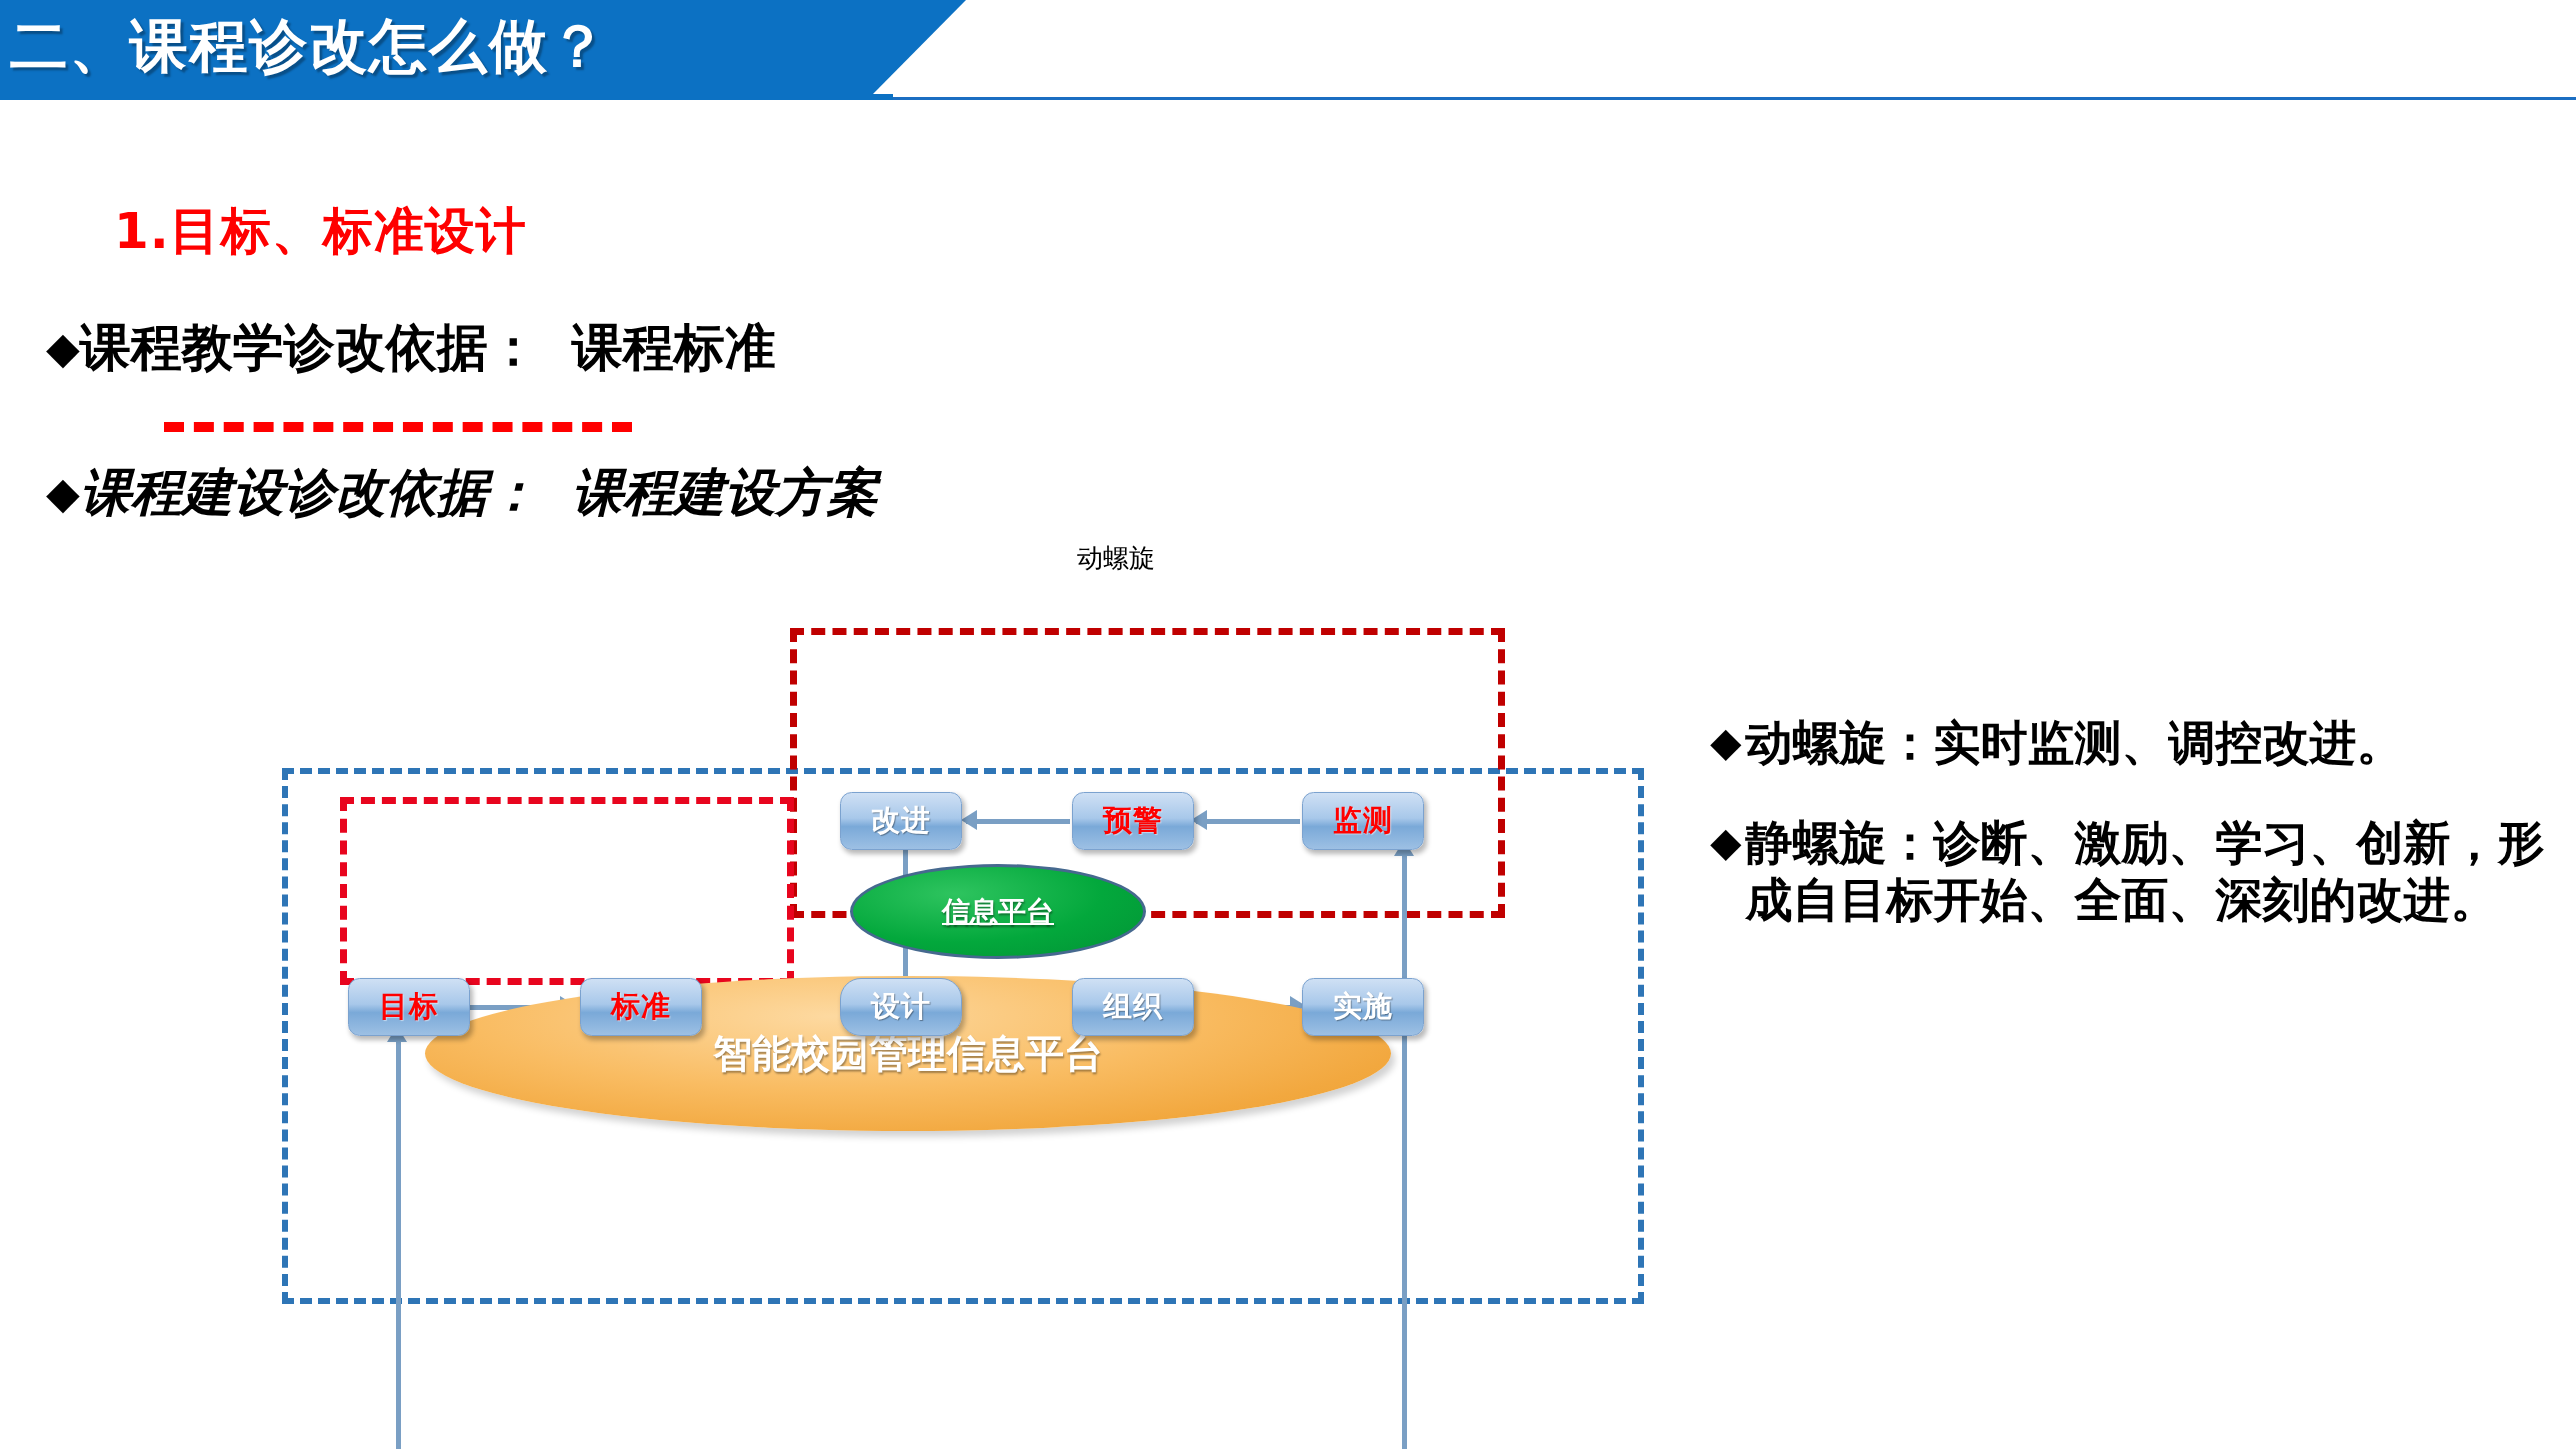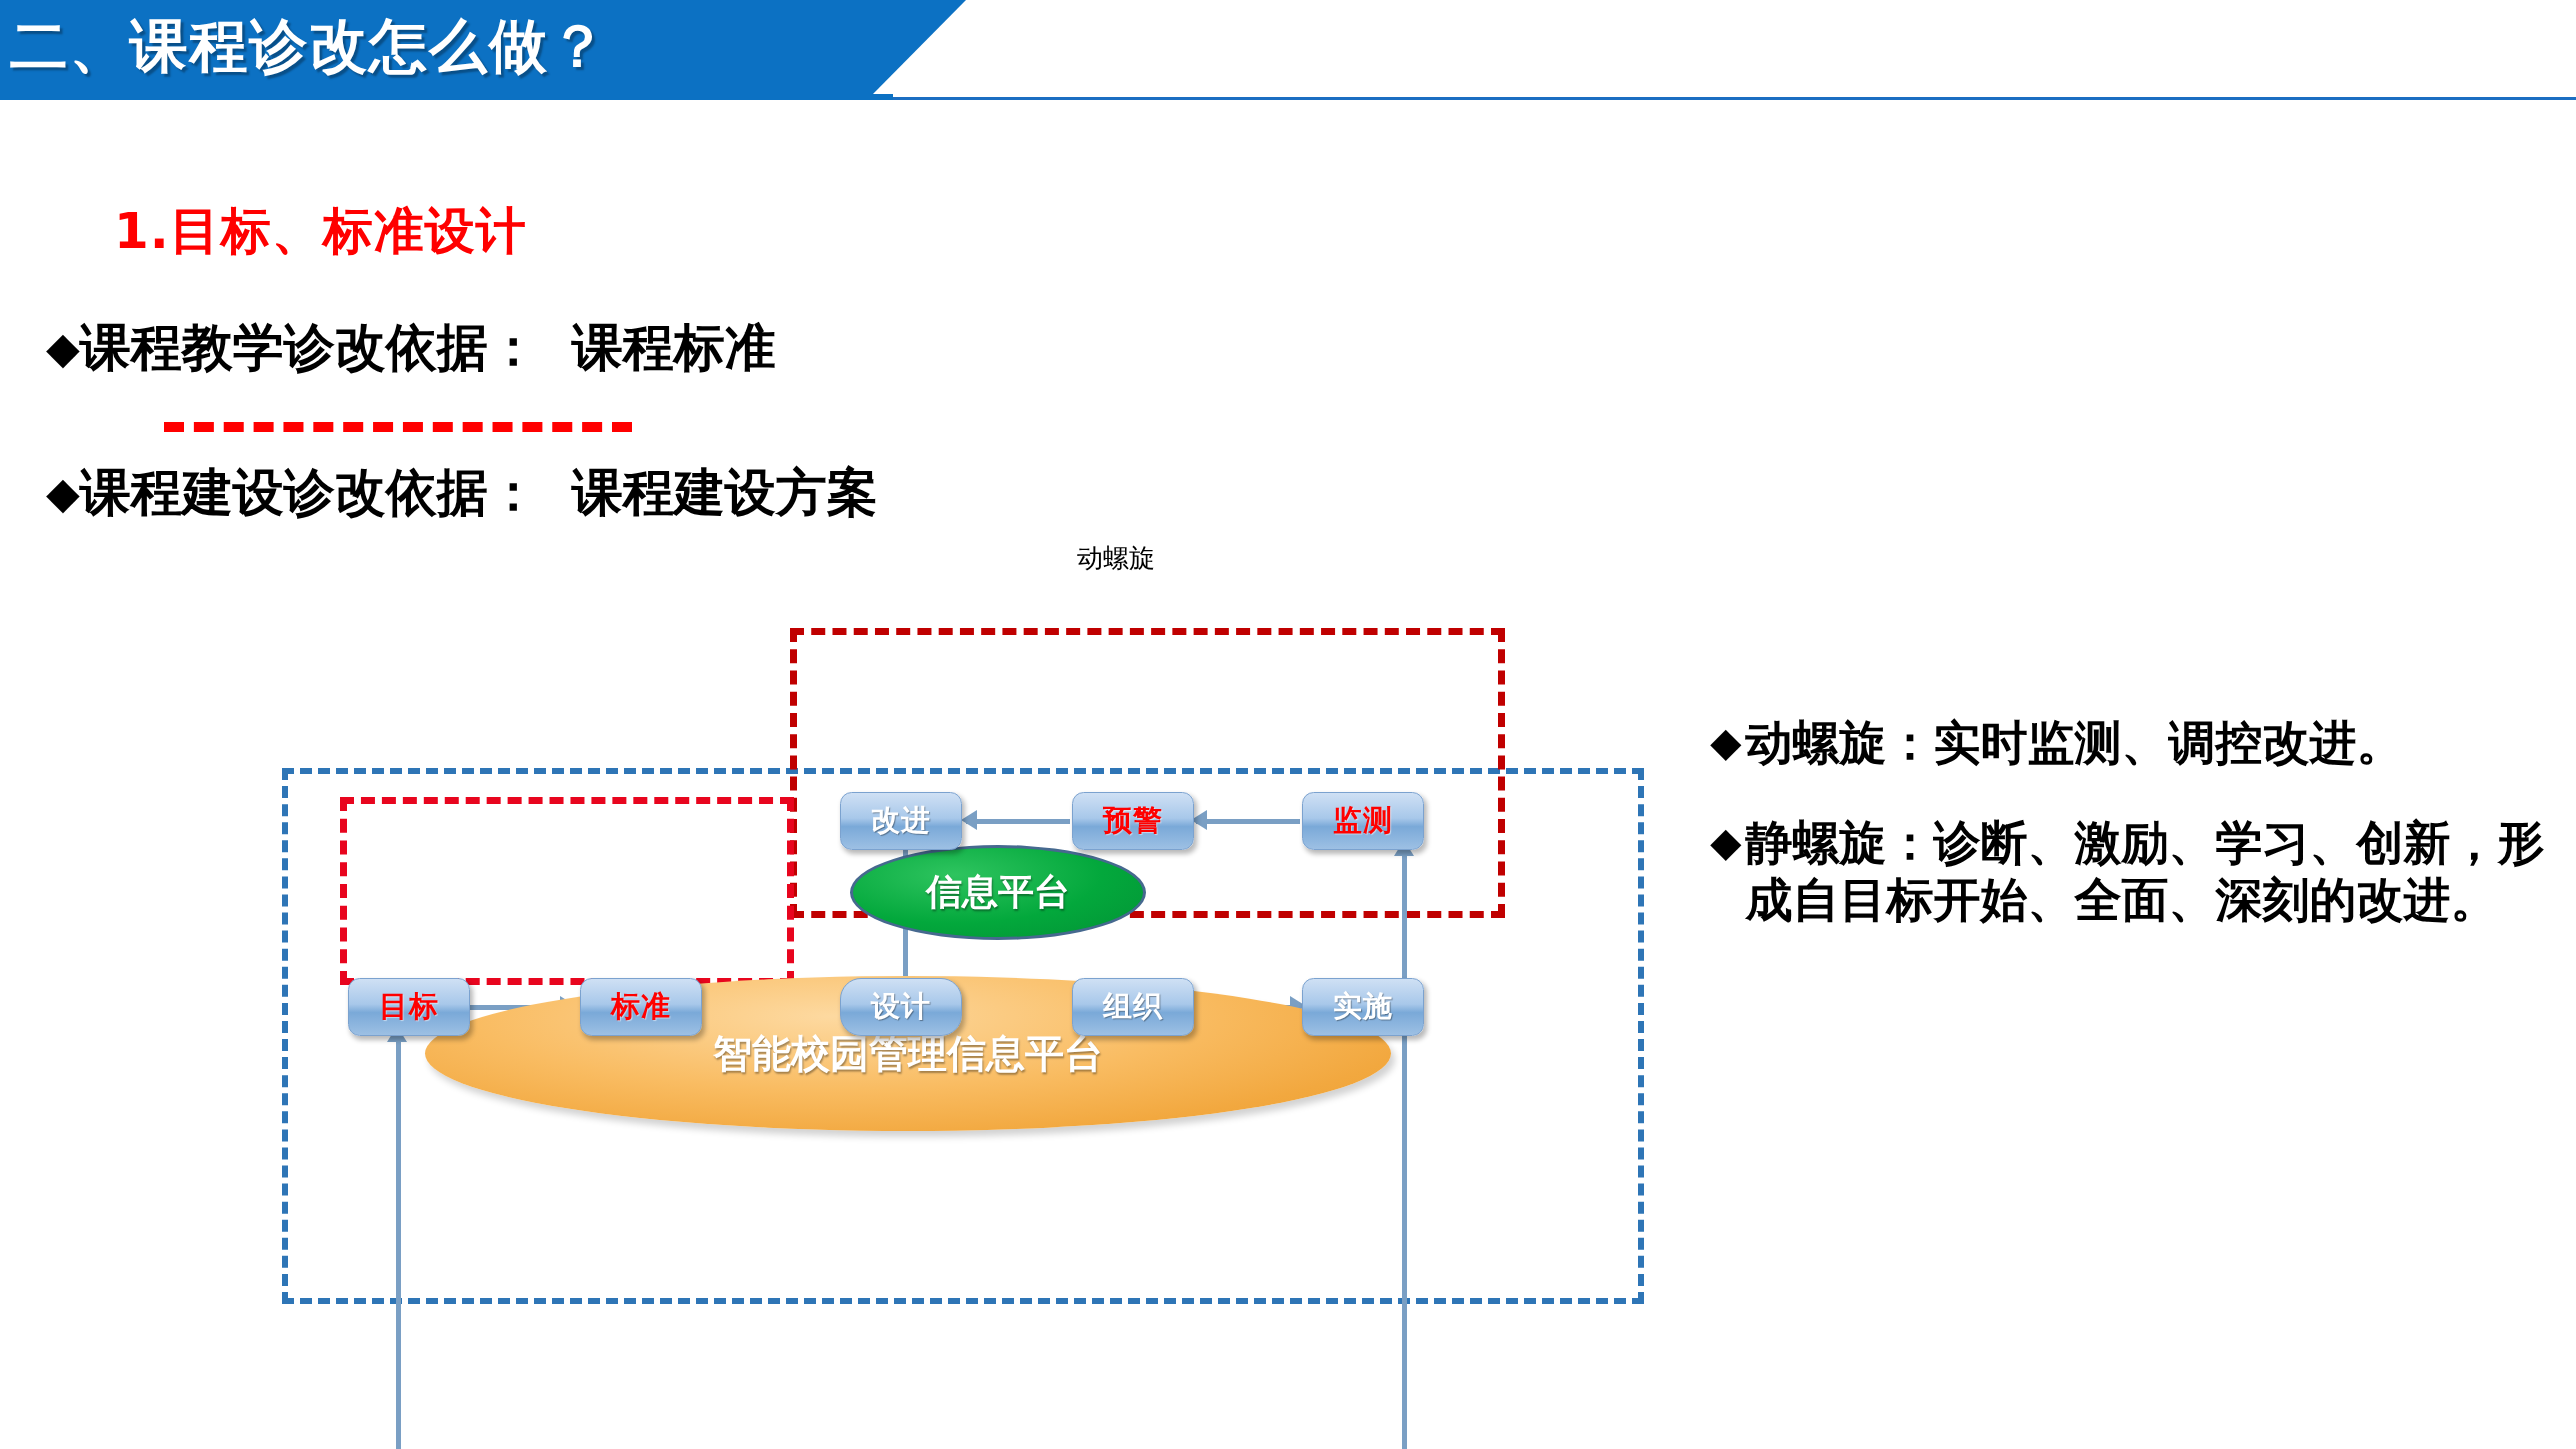--- a/index.html
+++ b/index.html
@@ -44,21 +44,21 @@
     position:absolute;left:114px;top:198px;
     font-size:50px;font-weight:bold;color:#ff0000;
     white-space:nowrap;letter-spacing:1px;
   }
   .bullet-line{
     position:absolute;
     font-size:51px;font-weight:bold;color:#000000;
     white-space:nowrap;letter-spacing:0px;
   }
   .bullet-1{left:46px;top:314px;}
-  .bullet-2{left:46px;top:459px;}
+  .bullet-2{left:46px;top:459px;font-style:italic;}
   .bullet-diamond{font-size:44px;vertical-align:1.9px;}
   .gapsp{display:inline-block;width:33px;}
 
   .red-dash{
     position:absolute;left:164px;top:422px;width:468px;height:0;
     border-top:10.6px dashed #ff0000;
   }
 
   
   .diagram{position:absolute;left:0;top:541px;width:1700px;height:908px;}
@@ -100,24 +100,25 @@
 
   
   .ellipse{
     position:absolute;border-radius:50%;
     display:flex;align-items:center;justify-content:center;
     font-weight:bold;color:#ffffff;
     text-shadow:1px 1.9px 1.9px rgba(0,0,0,.35);
     z-index:5;
   }
   .ellipse-green{
-    left:850px;top:304px;width:290px;height:89px;
+    left:850px;top:323px;width:290px;height:89px;
     background:radial-gradient(ellipse at 35% 30%, #2ec45f 0%, #03a83c 55%, #029235 100%);
     border:3.9px solid #46698f;
-    font-size:36px;
+    font-size:28px;
+    text-decoration:underline;
   }
   .ellipse-orange{
     left:425px;top:435px;width:966px;height:155px;
     background:radial-gradient(ellipse at 42% 26%, #fdd9a0 0%, #f9bc62 45%, #f2a83f 75%, #eb9e30 100%);
     font-size:39px;
     box-shadow:3.9px 5.8px 7.7px rgba(0,0,0,.18);
     z-index:4;
   }
 
   

